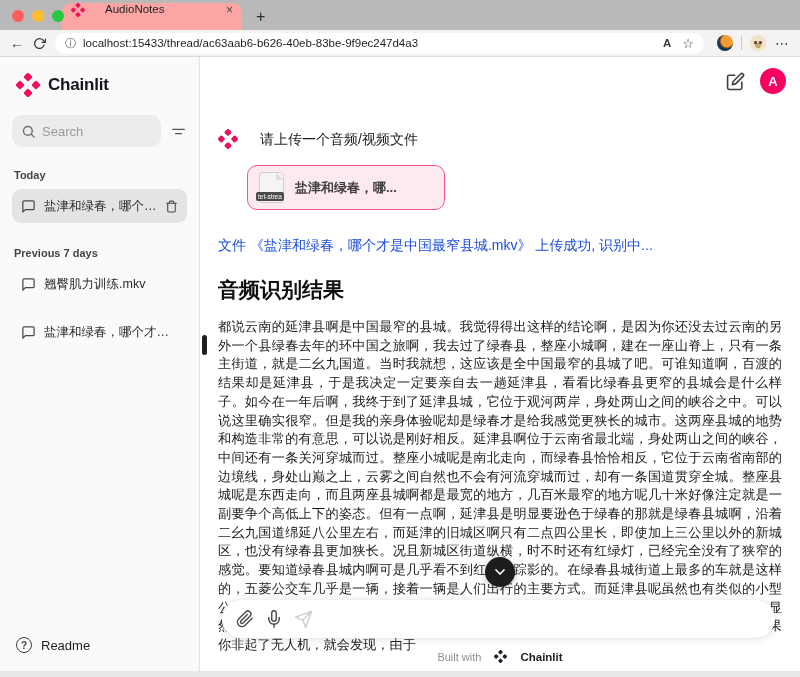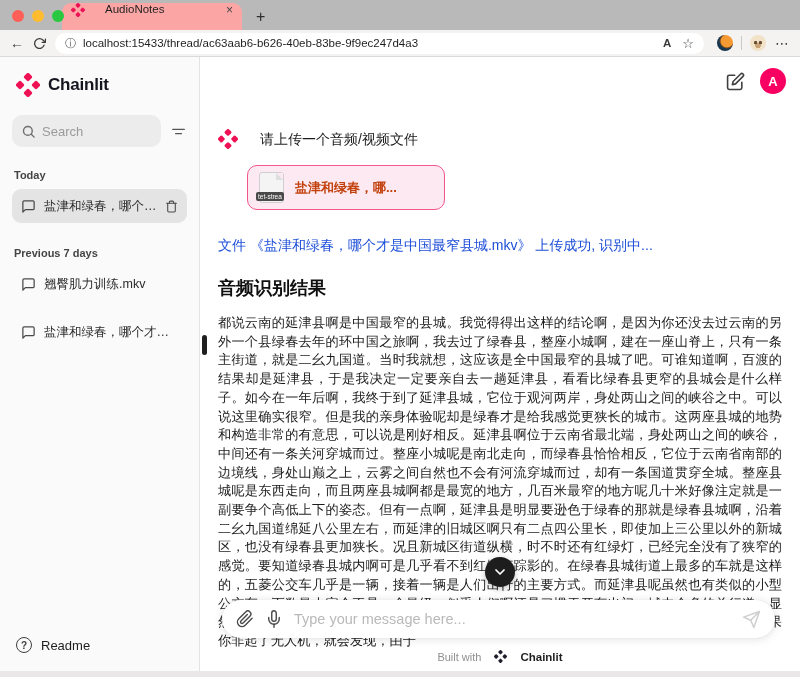--- a/index.html
+++ b/index.html
@@ -78,24 +78,24 @@
 
   .file-card { margin:16px 0 0 29px; width:198px; height:45px; background:#fce9f1;
     border:1px solid #f2568d; border-radius:10px; display:flex; align-items:center;
     gap:11px; padding:0 11px; }
   .file-icon { width:25px; height:31px; background:#f4f4f4; border:1px solid #cfcfcf;
     border-radius:3px; position:relative; flex:none; }
   .file-icon::before { content:""; position:absolute; top:0; right:0; width:0; height:0;
     border-left:7px solid #dedede; border-top:7px solid #fce9f1; }
   .file-badge { position:absolute; left:-4px; bottom:1px; background:#4a4a4a; color:#fff;
     font-size:6.5px; padding:1px 2px; border-radius:2px; white-space:nowrap; }
-  .file-name { color:#c2410c; font-weight:700; font-size:13px; white-space:nowrap; overflow:hidden; }
+  .file-name { color:#404040; font-weight:700; font-size:13px; white-space:nowrap; overflow:hidden; }
 
   .status-line { margin-top:27px; font-size:14px; color:#1d4ed8; }
-  .result-heading { margin-top:21px; font-size:18px; font-weight:700; color:#0f0f0f; }
+  .result-heading { margin-top:21px; font-size:21px; font-weight:700; color:#0f0f0f; }
   .transcript { margin-top:14px; font-size:13.2px; line-height:18.7px; color:#1b1b1b; text-align:justify; }
 
   .scroll-down-btn { position:absolute; left:50%; transform:translateX(-50%); bottom:84px;
     width:30px; height:30px; border-radius:50%; background:#1d1d1d;
     display:flex; align-items:center; justify-content:center;
     box-shadow:0 2px 6px rgba(0,0,0,.25); z-index:6; }
 
   .composer { position:absolute; left:22px; right:25px; bottom:33px; height:38px; background:#fff;
     border-radius:19px; box-shadow:0 1px 10px rgba(0,0,0,.12), 0 0 1px rgba(0,0,0,.15);
     display:flex; align-items:center; gap:11px; padding:0 14px; z-index:6; }
@@ -283,21 +283,20 @@
           <path d="M21.44 11.05l-9.19 9.19a6 6 0 0 1-8.49-8.49l9.19-9.19a4 4 0 0 1 5.66 5.66l-9.2 9.19a2 2 0 0 1-2.83-2.83l8.49-8.48"></path>
         </svg>
       </span>
       <span>
         <svg width="18" height="18" viewBox="0 0 24 24" fill="none" stroke="#4a4a4a" stroke-width="1.9" stroke-linecap="round" stroke-linejoin="round">
           <path d="M12 1a3 3 0 0 0-3 3v8a3 3 0 0 0 6 0V4a3 3 0 0 0-3-3z"></path>
           <path d="M19 10v2a7 7 0 0 1-14 0v-2"></path>
             <line x1="12" y1="19" x2="12" y2="23"></line>
         </svg>
       </span>
-      <input placeholder="Type your message here..." style="">
       <span>
         <svg width="19" height="19" viewBox="0 0 24 24" fill="none" stroke="#cfcfcf" stroke-width="1.9" stroke-linecap="round" stroke-linejoin="round">
           <line x1="22" y1="2" x2="11" y2="13"></line>
             <polygon points="22 2 15 22 11 13 2 9 22 2"></polygon>
         </svg>
       </span>
     </div>
 
     <div class="built-with">
       <span>Built with</span>

